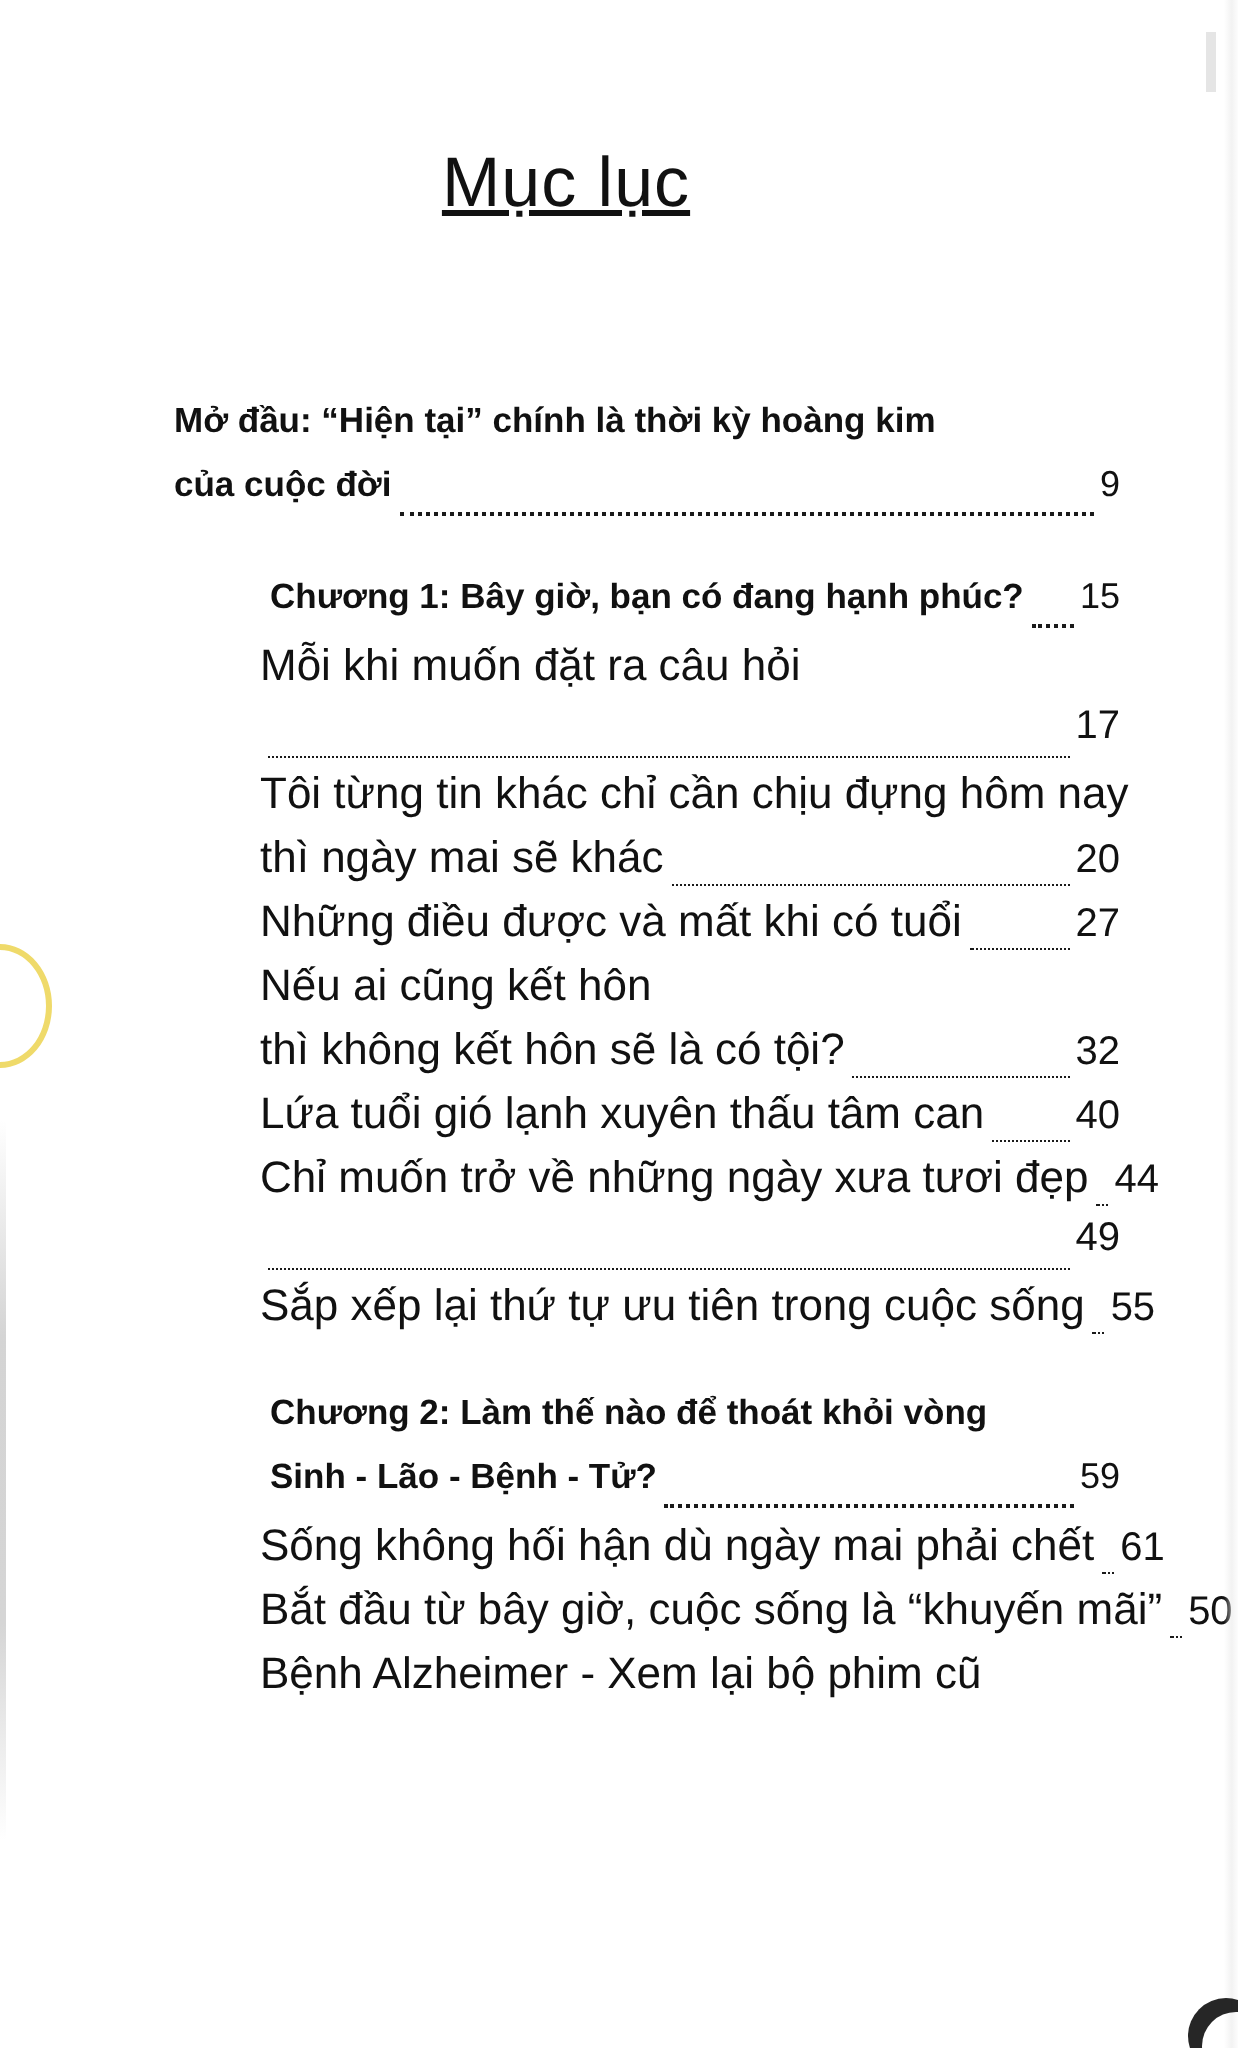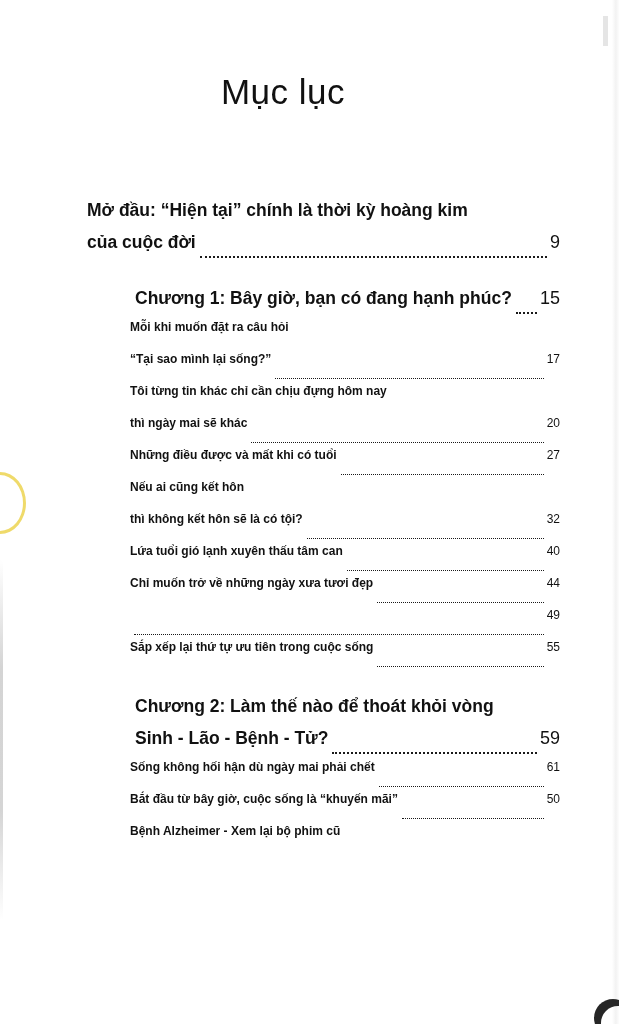--- a/index.html
+++ b/index.html
@@ -46,20 +46,21 @@
   }
 
   
   .page { position:absolute; inset:0; }
 
   .toc-title{
     position:absolute; top:72px; left:0; width:566px;
     text-align:center;
     font-size:35px; font-weight:400; letter-spacing:0.5px;
     color:#111;
+    text-decoration:underline;
   }
 
   .toc-body{
     position:absolute; left:0; top:200px; width:619px;
   }
 
   .entry { margin:0; }
   .entry.gap-chapter { margin-top:24px;margin-left:48px; }
 
   .line{
@@ -86,22 +87,22 @@
 
   
   .lvl-chapter{ padding-left:87px; }
   .lvl-chapter .txt,
   .lvl-chapter .pageno{ font-size:17.5px; font-weight:700; }
   .lvl-chapter .pageno{ font-weight:400; font-size:18px; }
   .lvl-chapter .leader{ border-bottom-width:2px; margin-bottom:6px; }
 
   
   .lvl-section{ padding-left:130px; }
-  .lvl-section .txt{ font-size:12px; font-weight:700; }
-  .lvl-section .pageno{ font-size:12px; font-weight:400; }
+  .lvl-section .txt{ font-size:22px; font-weight:400; }
+  .lvl-section .pageno{ font-size:20px; font-weight:400; }
   .lvl-section .leader{ border-bottom-width:1.8px; margin-bottom:5px; }
 
   
   .line.nonum .leader{ border-bottom:none; }
 </style>
 </head>
 <body>
 
 <div class="page">
 
@@ -127,21 +128,20 @@
           <span class="pageno">15</span>
         </div>
       </div>
       <div class="entry">
         <div class="line lvl-section nonum">
           <span class="txt">Mỗi khi muốn đặt ra câu hỏi</span>
           <span class="leader"></span>
           <span class="pageno"></span>
         </div>
         <div class="line lvl-section">
-          <span class="txt">“Tại sao mình lại sống?”</span>
           <span class="leader"></span>
           <span class="pageno">17</span>
         </div>
       </div>
       <div class="entry">
         <div class="line lvl-section nonum">
           <span class="txt">Tôi từng tin khác chỉ cần chịu đựng hôm nay</span>
           <span class="leader"></span>
           <span class="pageno"></span>
         </div>

